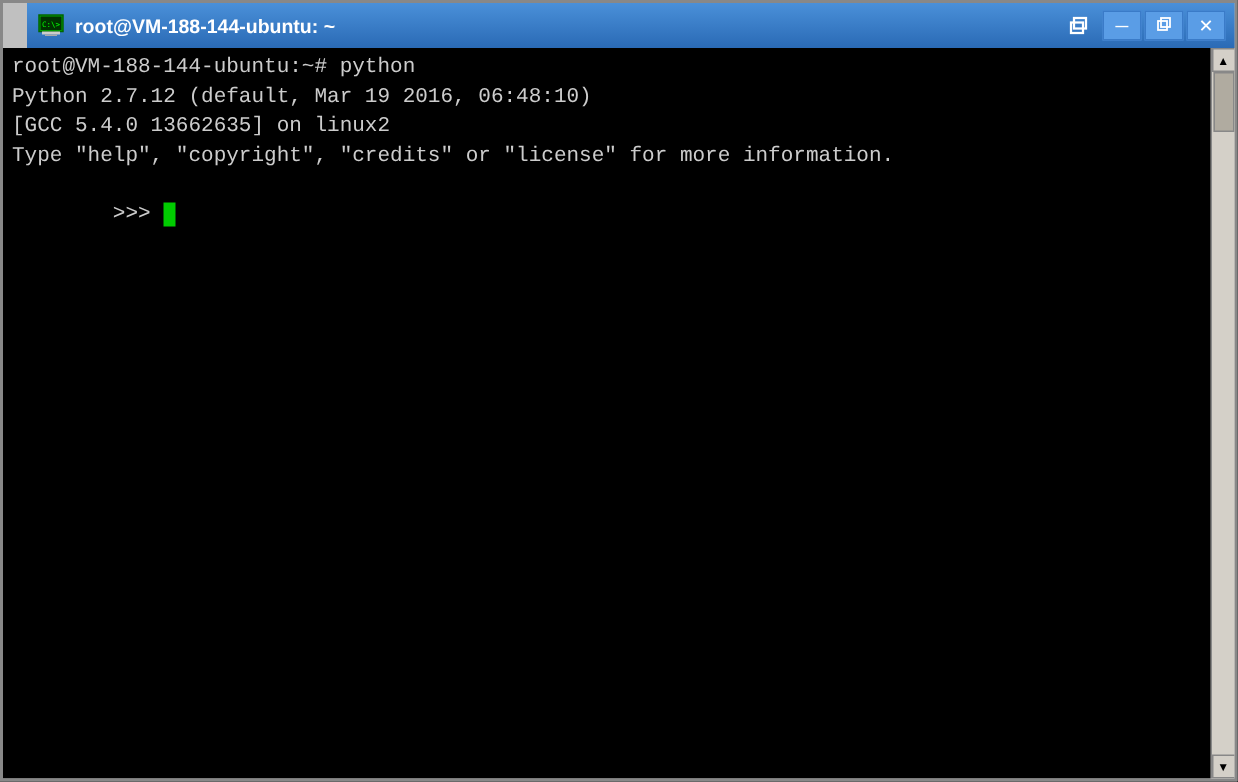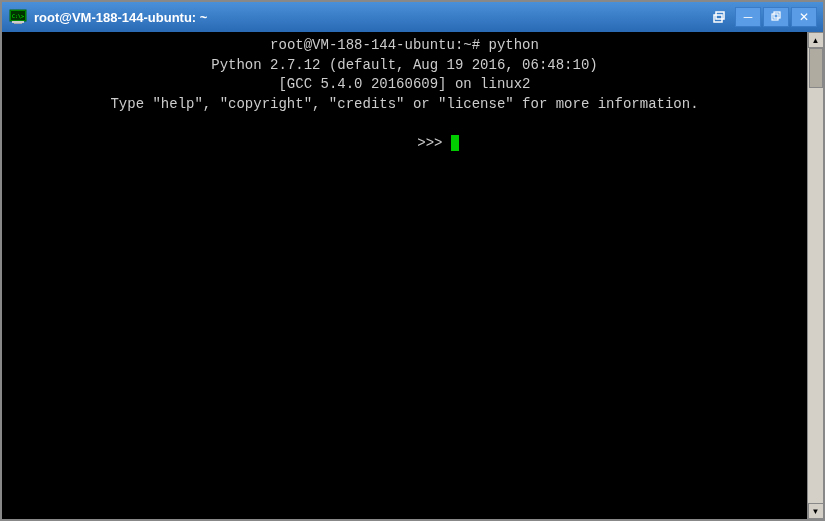--- a/index.html
+++ b/index.html
@@ -19,20 +19,21 @@
       border: 2px solid #888;
     }
 
     .title-bar {
       height: 30px;
       background: linear-gradient(to bottom, #4a90d9, #2a6ab5);
       display: flex;
       align-items: center;
       padding: 0 6px;
       flex-shrink: 0;
+      margin-left: 16px;
     }
 
     .title-bar-icon {
       width: 20px;
       height: 20px;
       margin-right: 6px;
       flex-shrink: 0;
       display: flex;
       align-items: center;
       justify-content: center;
@@ -66,21 +67,20 @@
       display: flex;
       align-items: center;
       justify-content: center;
       font-family: Arial, sans-serif;
     }
 
     .window-body {
       display: flex;
       flex: 1;
       overflow: hidden;
-      text-align: center;
     }
 
     .terminal {
       flex: 1;
       background: #000000;
       padding: 4px 6px;
       font-family: 'Courier New', Courier, monospace;
       font-size: 14px;
       color: #cccccc;
       overflow: hidden;
@@ -177,22 +177,22 @@
         </span>
       </button>
       <button class="title-btn close">✕</button>
     </div>
   </div>
 
   <div class="window-body">
 
     <div class="terminal">
       <div class="terminal-line">root@VM-188-144-ubuntu:~# python</div>
-      <div class="terminal-line">Python 2.7.12 (default, Aug 19 2016, 06:48:10)</div>
-      <div class="terminal-line">[GCC 5.4.0 20160609] on linux2</div>
+      <div class="terminal-line">Python 2.7.12 (default, Mar 19 2016, 06:48:10)</div>
+      <div class="terminal-line">[GCC 5.4.0 13662635] on linux2</div>
       <div class="terminal-line">Type "help", "copyright", "credits" or "license" for more information.</div>
       <div class="terminal-line">
         <span>&gt;&gt;&gt; </span><span class="cursor"></span>
       </div>
     </div>
 
     <div class="scrollbar">
       <div class="scrollbar-btn">▲</div>
       <div class="scrollbar-track">
         <div class="scrollbar-thumb"></div>

